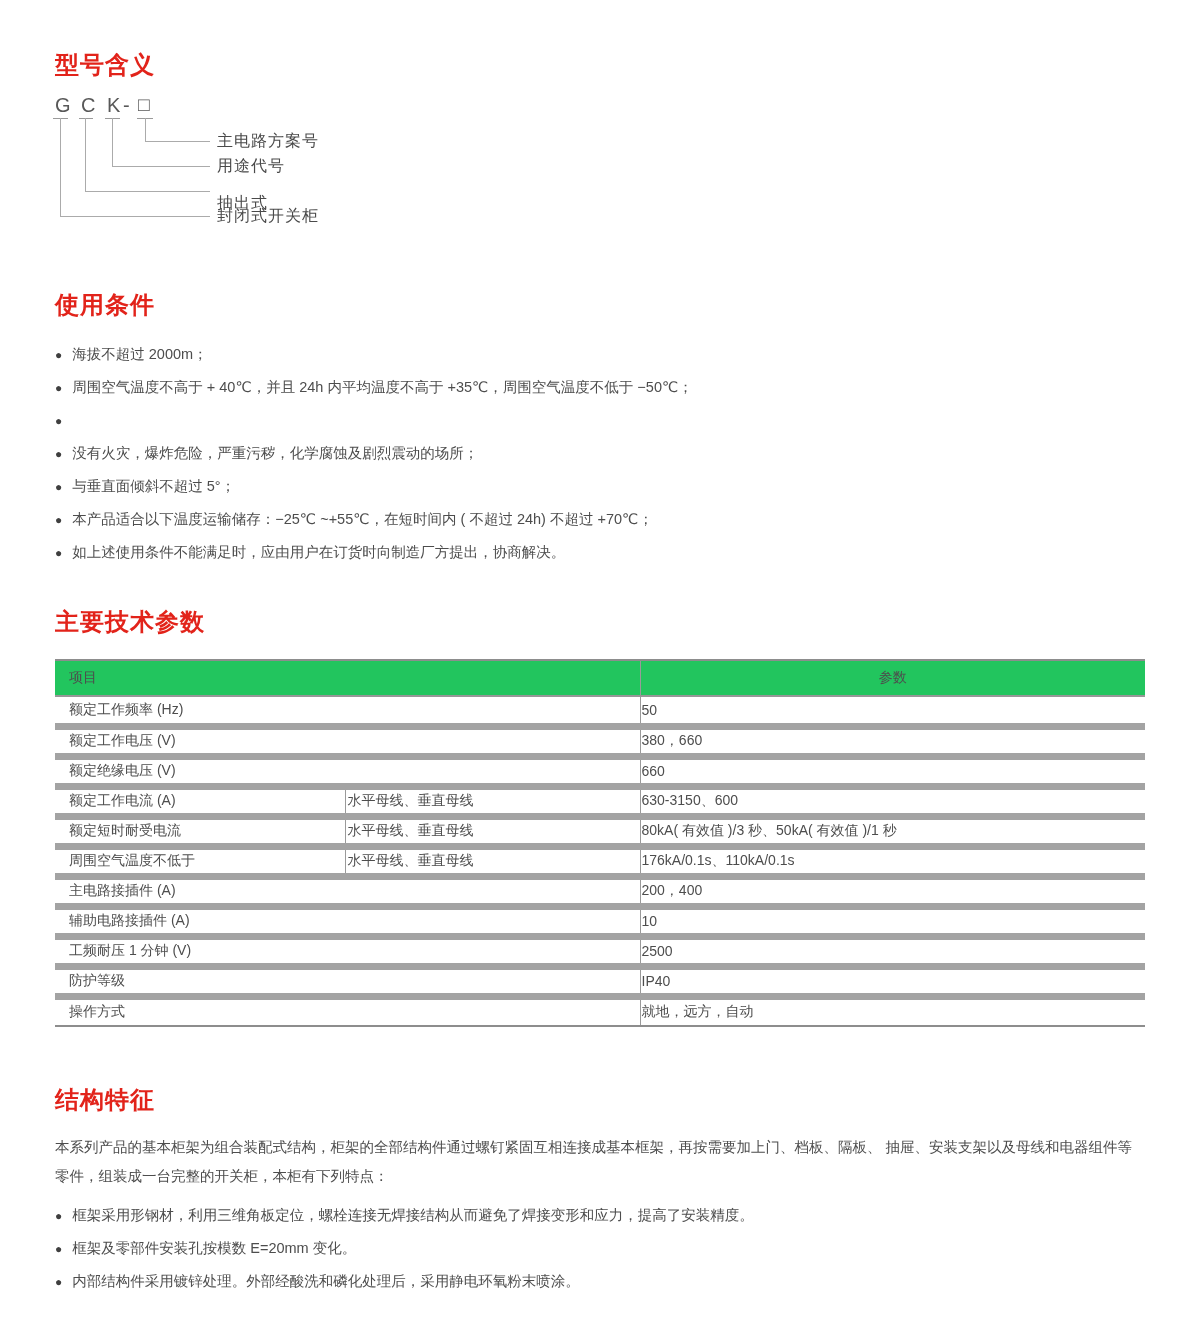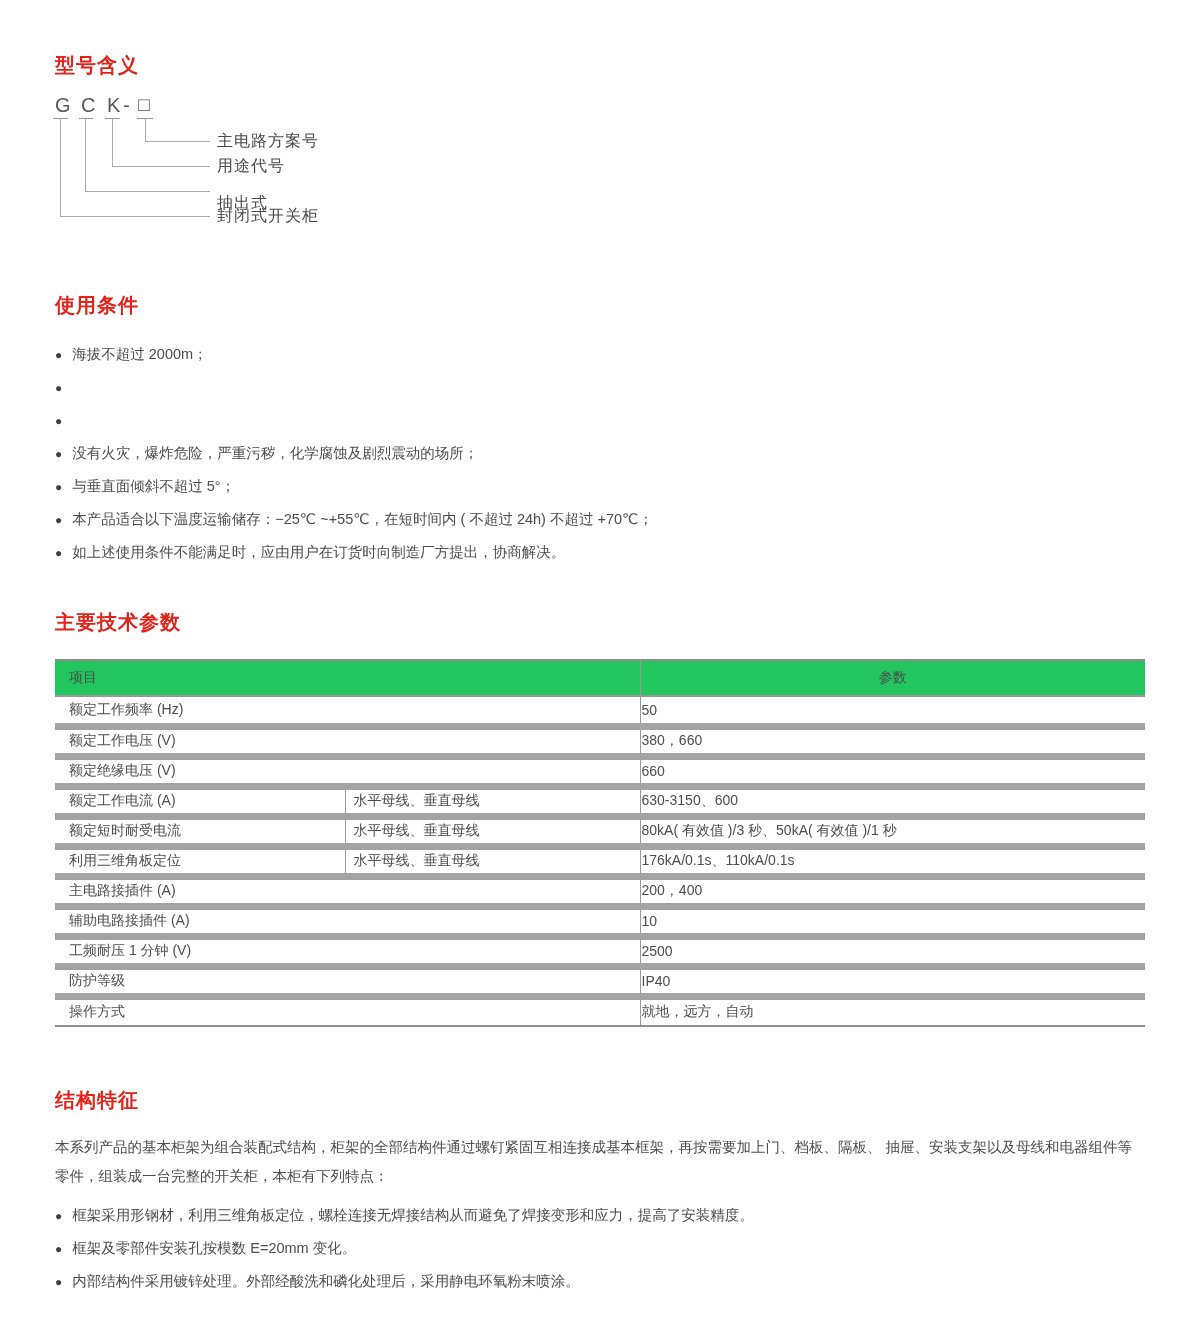--- a/index.html
+++ b/index.html
@@ -5,21 +5,21 @@
   * { box-sizing: border-box; }
   html, body { margin: 0; padding: 0; background: #ffffff; }
   body {
     width: 1200px; height: 1319px; overflow: hidden;
     font-family: "Liberation Sans", "DejaVu Sans", sans-serif;
     color: #4d4d4d;
   }
   .page { width: 1200px; height: 1319px; padding: 52px 55px 0 55px; }
 
   h2.section-heading {
-    font-size: 20px; line-height: 26px; margin: 0;
+    font-size: 24px; line-height: 26px; margin: 0;
     font-weight: 700; color: #e2231a; letter-spacing: 1px;
   }
 
   
   .diagram { position: relative; height: 150px; margin: 16px 0 0 0; }
   .code-char { position: absolute; top: 0; font-size: 20px; line-height: 22px; color: #585858; }
   .tick  { position: absolute; top: 24px; height: 0; border-top: 1px solid #9a9a9a; }
   .vline { position: absolute; width: 0; border-left: 1px solid #ababab; }
   .hline { position: absolute; height: 0; border-top: 1px solid #ababab; }
   .dlabel { position: absolute; left: 162px; font-size: 16px; line-height: 18px; color: #4a4a4a; letter-spacing: 1px; }
@@ -45,21 +45,21 @@
   }
   table.params thead th {
     background: #22c55e; height: 36px; font-weight: 400;
     border-top: 2px solid #8d8d8d; border-bottom: 2px solid #979797;
   }
   table.params th.col-item { text-align: left; padding-left: 14px; }
   table.params th.col-param { text-align: center; border-left: 1px solid #9a9a9a; }
   table.params tbody td { height: 30px; border-bottom: 7px solid #a3a3a3; }
   table.params tbody tr:last-child td { border-bottom: 2px solid #8d8d8d; }
   td.c-item { text-align: left; padding-left: 14px; }
-  td.c-sub  { text-align: left; padding-left: 8px; border-left: 1px solid #9a9a9a; }
+  td.c-sub  { text-align: left; padding-left: 2px; border-left: 1px solid #9a9a9a; }
   td.c-val  { border-left: 1px solid #9a9a9a; }
 
   
   p.struct-intro {
     margin: 20px 0 0 0; font-size: 14.5px; line-height: 29px; color: #4d4d4d;
   }
 </style>
 </head>
 <body>
 
@@ -100,20 +100,21 @@
 
   <section class="sec-usage">
     <h2 class="section-heading">使用条件</h2>
     <ul class="bullets conditions">
       <li>
           <span class="bullet-dot">●</span>
           <span>海拔不超过 2000m；</span>
         </li>
       <li>
           <span class="bullet-dot">●</span>
+          <span>周围空气温度不高于 + 40℃，并且 24h 内平均温度不高于 +35℃，周围空气温度不低于 −50℃；</span>
         </li>
       <li>
           <span class="bullet-dot">●</span>
         </li>
       <li>
           <span class="bullet-dot">●</span>
           <span>没有火灾，爆炸危险，严重污秽，化学腐蚀及剧烈震动的场所；</span>
         </li>
       <li>
           <span class="bullet-dot">●</span>
@@ -162,21 +163,21 @@
           <td class="c-item">额定工作电流 (A)</td>
           <td class="c-sub">水平母线、垂直母线</td>
           <td class="c-val">630-3150、600</td>
         </tr>
         <tr>
           <td class="c-item">额定短时耐受电流</td>
           <td class="c-sub">水平母线、垂直母线</td>
           <td class="c-val">80kA( 有效值 )/3 秒、50kA( 有效值 )/1 秒</td>
         </tr>
         <tr>
-          <td class="c-item">利用三维角板定位</td>
+          <td class="c-item">周围空气温度不低于</td>
           <td class="c-sub">水平母线、垂直母线</td>
           <td class="c-val">176kA/0.1s、110kA/0.1s</td>
         </tr>
         <tr>
           <td class="c-item" colspan="2">主电路接插件 (A)</td>
           <td class="c-val">200，400</td>
         </tr>
         <tr>
           <td class="c-item" colspan="2">辅助电路接插件 (A)</td>
           <td class="c-val">10</td>

